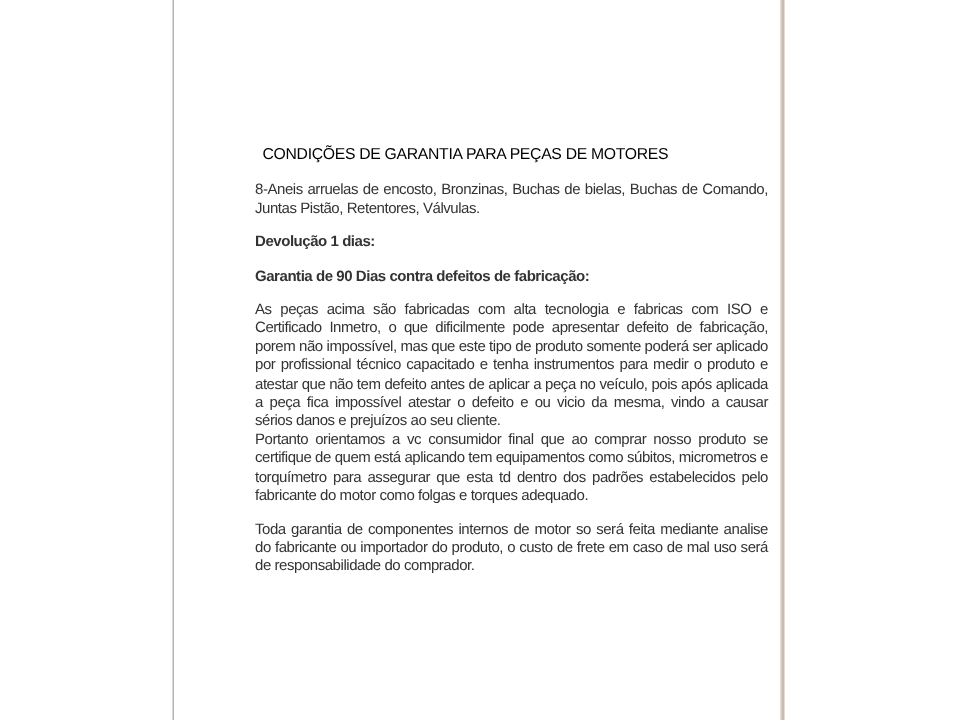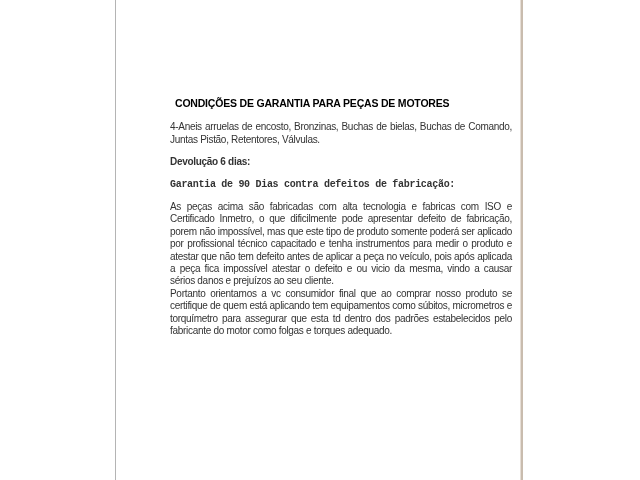--- a/index.html
+++ b/index.html
@@ -34,64 +34,64 @@
     position: absolute;
     left: 170px;
     top: 97px;
     width: 342px;
     color: #333333;
     font-size: 10px;
     line-height: 12.4px;
     letter-spacing: -0.3px;
   }
   .doc-title {
-    font-weight: bold;
+    font-weight: normal;
     color: #000000;
     font-size: 10.5px;
     letter-spacing: -0.2px;
     margin: 0 0 12px 5px;
     white-space: nowrap;
   }
   .para {
     margin: 0 0 10px 0;
     text-align: justify;
     white-space: pre-line;
   }
   .section-heading {
     font-weight: bold;
     margin: 0;
   }
   .section-heading.spaced {
     margin: 0 0 10px 0;
-    font-family: Liberation Mono, monospace;
   }
   .section {
     margin: 0 0 10px 0;
   }
   .section .para {
     margin: 0;
   }
 </style>
 </head>
 <body>
 
 <div class="vline vline-left"></div>
 <div class="vline vline-right"></div>
 
 <div class="content">
 
   <div class="doc-title">CONDIÇÕES DE GARANTIA PARA PEÇAS DE MOTORES</div>
 
-  <p class="para">4-Aneis arruelas de encosto, Bronzinas, Buchas de bielas, Buchas de Comando, Juntas Pistão, Retentores, Válvulas.</p>
+  <p class="para">8-Aneis arruelas de encosto, Bronzinas, Buchas de bielas, Buchas de Comando, Juntas Pistão, Retentores, Válvulas.</p>
 
 
   <div class="section">
-    <div class="section-heading">Devolução 6 dias:</div>
+    <div class="section-heading">Devolução 1 dias:</div>
   </div>
 
   <div class="section">
     <div class="section-heading spaced">Garantia de 90 Dias contra defeitos de fabricação:</div>
     <p class="para">As peças acima são fabricadas com alta tecnologia e fabricas com ISO e Certificado Inmetro, o que dificilmente pode apresentar defeito de fabricação, porem não impossível, mas que este tipo de produto somente poderá ser aplicado por profissional técnico capacitado e tenha instrumentos para medir o produto e atestar que não tem defeito antes de aplicar a peça no veículo, pois após aplicada a peça fica impossível atestar o defeito e ou vicio da mesma, vindo a causar sérios danos e prejuízos ao seu cliente.
 Portanto orientamos a vc consumidor final que ao comprar nosso produto se certifique de quem está aplicando tem equipamentos como súbitos, micrometros e torquímetro para assegurar que esta td dentro dos padrões estabelecidos pelo fabricante do motor como folgas e torques adequado.</p>
   </div>
 
+  <p class="para">Toda garantia de componentes internos de motor so será feita mediante analise do fabricante ou importador do produto, o custo de frete em caso de mal uso será de responsabilidade do comprador.</p>
 
 </div>
 
 </body></html>

